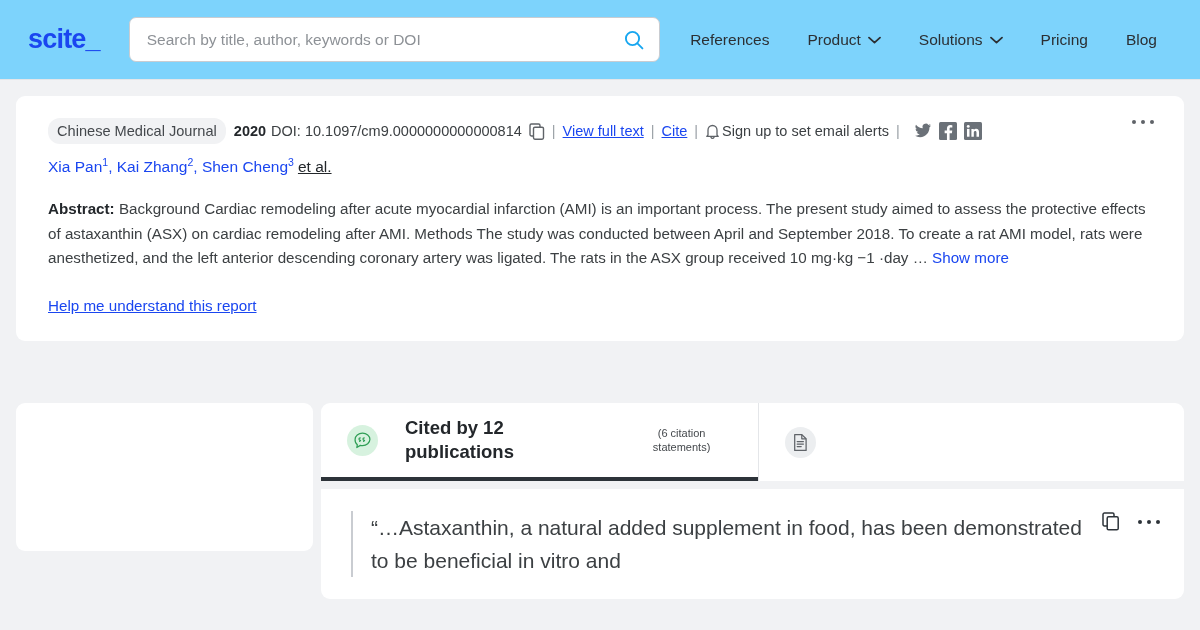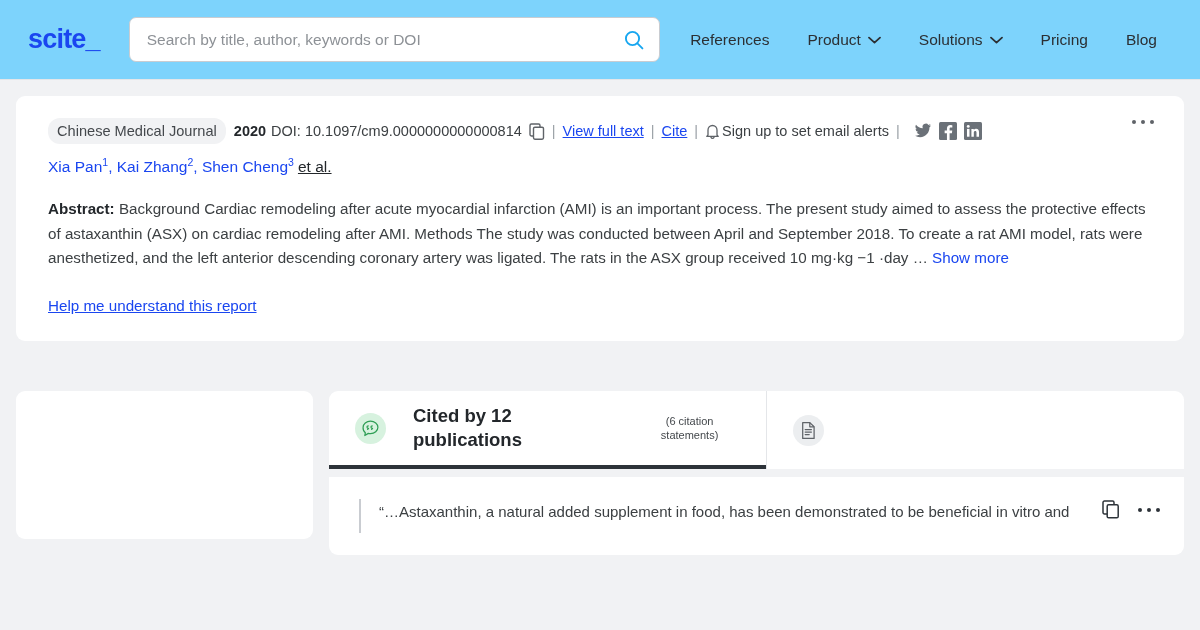--- a/index.html
+++ b/index.html
@@ -153,23 +153,23 @@
   .show-more { color: #1a46f0; cursor: pointer; }
   .help-link {
     font-size: 15.2px; color: #1a46f0;
     text-decoration: underline; cursor: pointer;
     display: inline-block;
   }
 
   
   .lower {
     display: flex;
-    gap: 16px;
+    gap: 8px;
     padding: 18px 16px;
-    margin-top: 16px;
+    margin-top: 28px;
   }
   .side-panel {
     width: 297px;
     background: #fff;
     border-radius: 9px;
     height: 148px;
     flex-shrink: 0;
   }
   .main-col { flex: 1; }
 
@@ -222,21 +222,21 @@
     position: relative;
     min-height: 62px;
   }
   .cite-body { display: flex; align-items: flex-start; }
   .cite-bar {
     width: 2px; background: #c9ccd1;
     align-self: stretch; margin: 0 18px 0 30px;
     min-height: 34px; flex-shrink: 0;
   }
   .cite-text {
-    font-size: 15px; line-height: 1.55;
+    font-size: 21px; line-height: 1.55;
     color: #3c4043; flex: 1; padding-top: 1px;
   }
   .cite-actions {
     display: flex; align-items: center; gap: 18px;
     padding-top: 1px; flex-shrink: 0;
   }
   .kebab-inline { display: flex; gap: 5px; cursor: pointer; }
   .kebab-inline i {
     width: 4px; height: 4px; border-radius: 50%;
     background: #2d3339; display: block;

